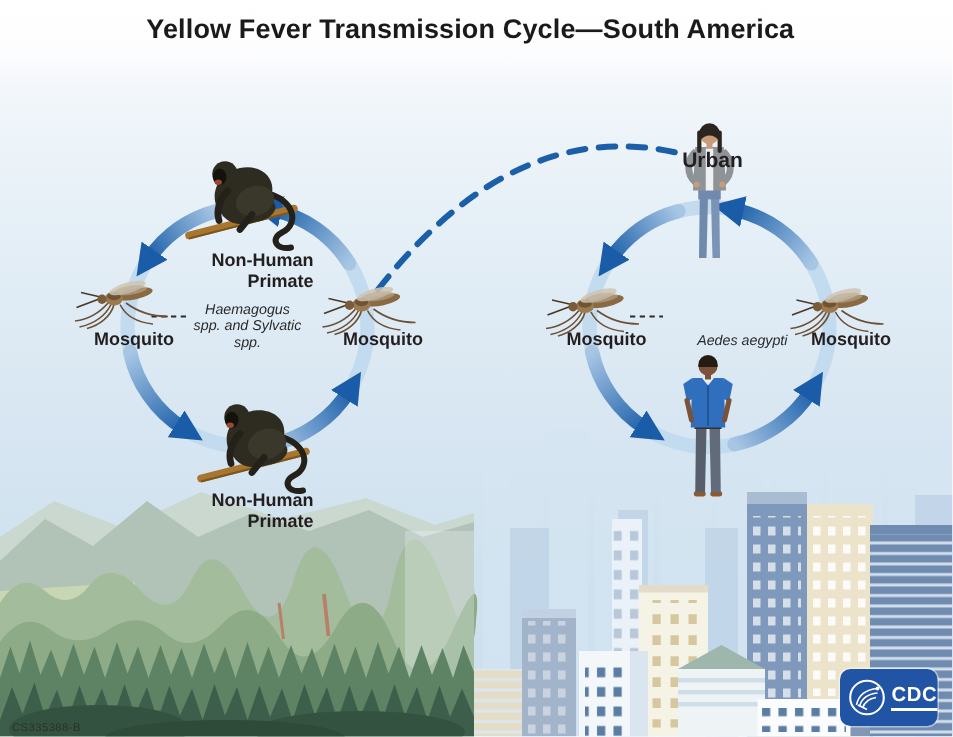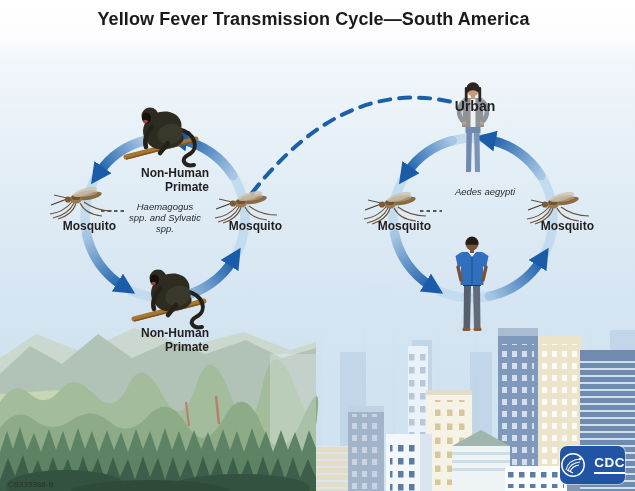--- a/index.html
+++ b/index.html
@@ -19,26 +19,26 @@
   .heading-urban{left:415px;top:56px;width:120px;margin-top:42px;}
   .bold-label{font-size:12px;font-weight:bold;text-align:right;}
   .primate-top{left:115px;top:167px;width:94px;}
   .primate-bottom{left:115px;top:327px;width:94px;}
   .mosq-jl{left:46px;top:220px;width:70px;}
   .mosq-jr{left:212px;top:220px;width:70px;}
   .mosq-ul{left:361px;top:220px;width:70px;}
   .mosq-ur{left:524px;top:220px;width:70px;}
   .species{font-size:9.5px;font-style:italic;color:#2a2a2a;}
   .species-jungle{left:127px;top:202px;width:76px;text-align:center;}
-  .species-urban{left:445px;top:187px;width:80px;text-align:center;white-space:nowrap;}
+  .species-urban{left:445px;top:223px;width:80px;text-align:right;white-space:nowrap;}
   .doc-code{left:8px;top:481px;font-size:7.5px;color:#2b3229;letter-spacing:0.3px;}
   .cdc-logo{
     position:absolute;left:560px;top:446px;width:65px;height:38px;
     background:#2254a5;border-radius:7px;
-    display:flex;align-items:center;justify-content:space-between;gap:3px;
+    display:flex;align-items:center;justify-content:flex-end;gap:3px;
     box-shadow:0 0 0 1px rgba(255,255,255,0.45);
   }
   .cdc-text{
     color:#ffffff;font-weight:bold;font-size:13.5px;letter-spacing:0.5px;
     border-bottom:2px solid #ffffff;line-height:1.05;padding-bottom:1px;
   }
 </style>
 </head>
 <body>
 

